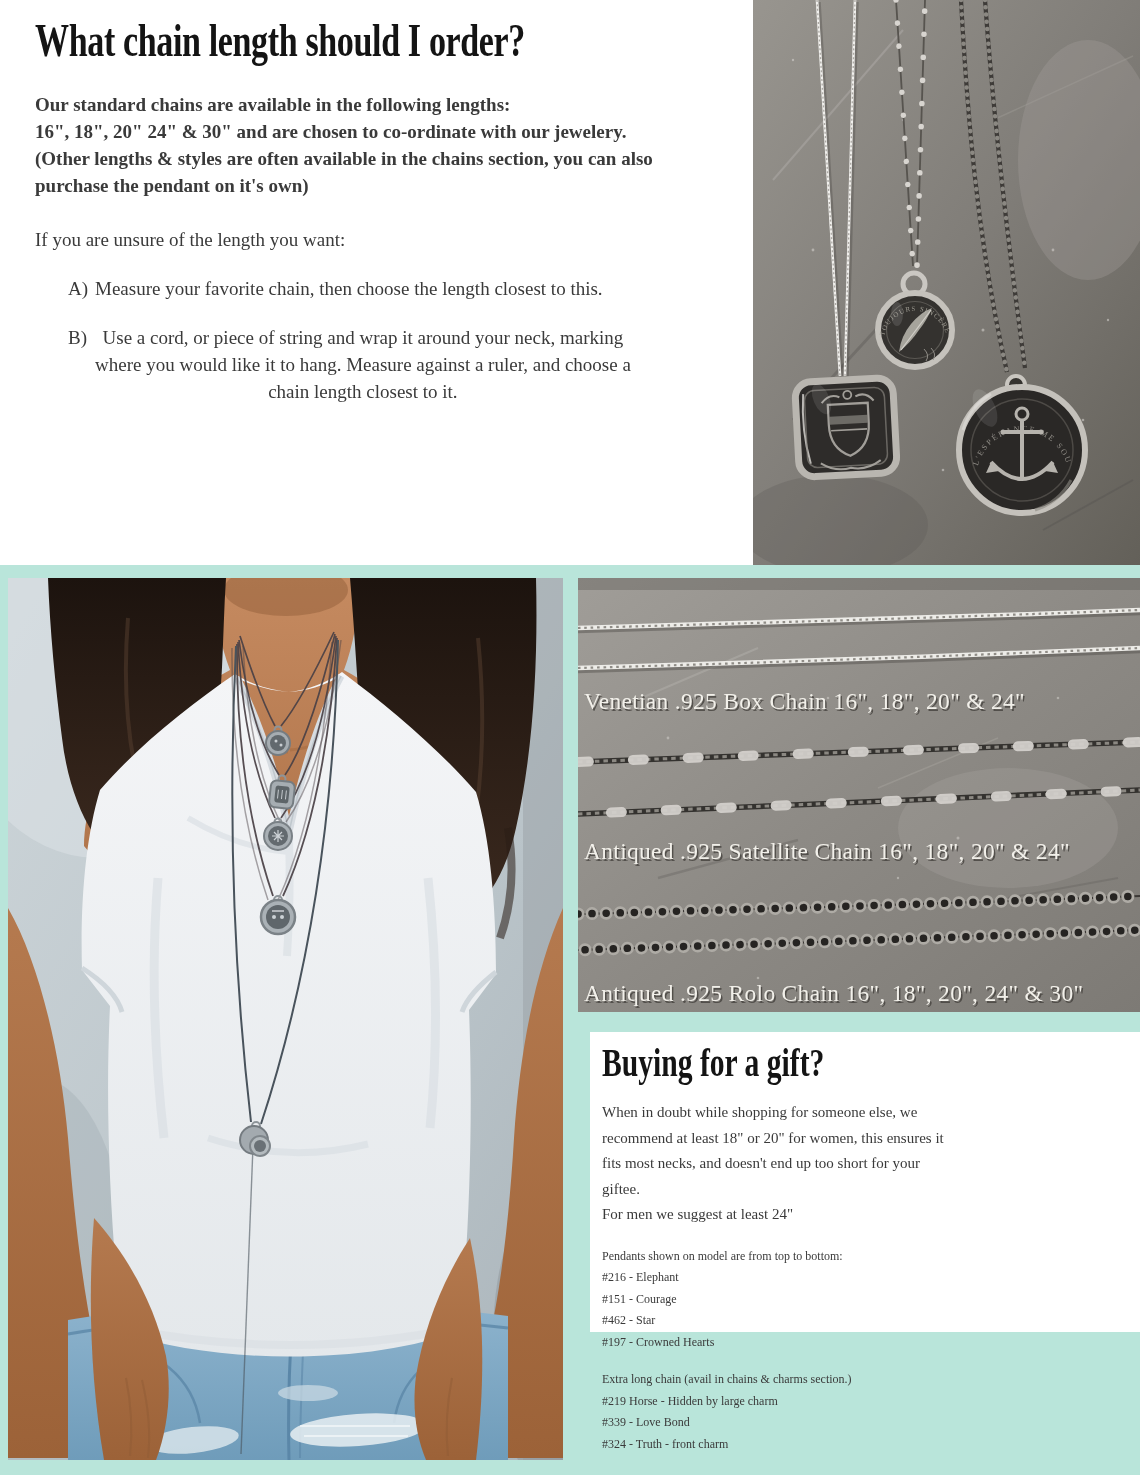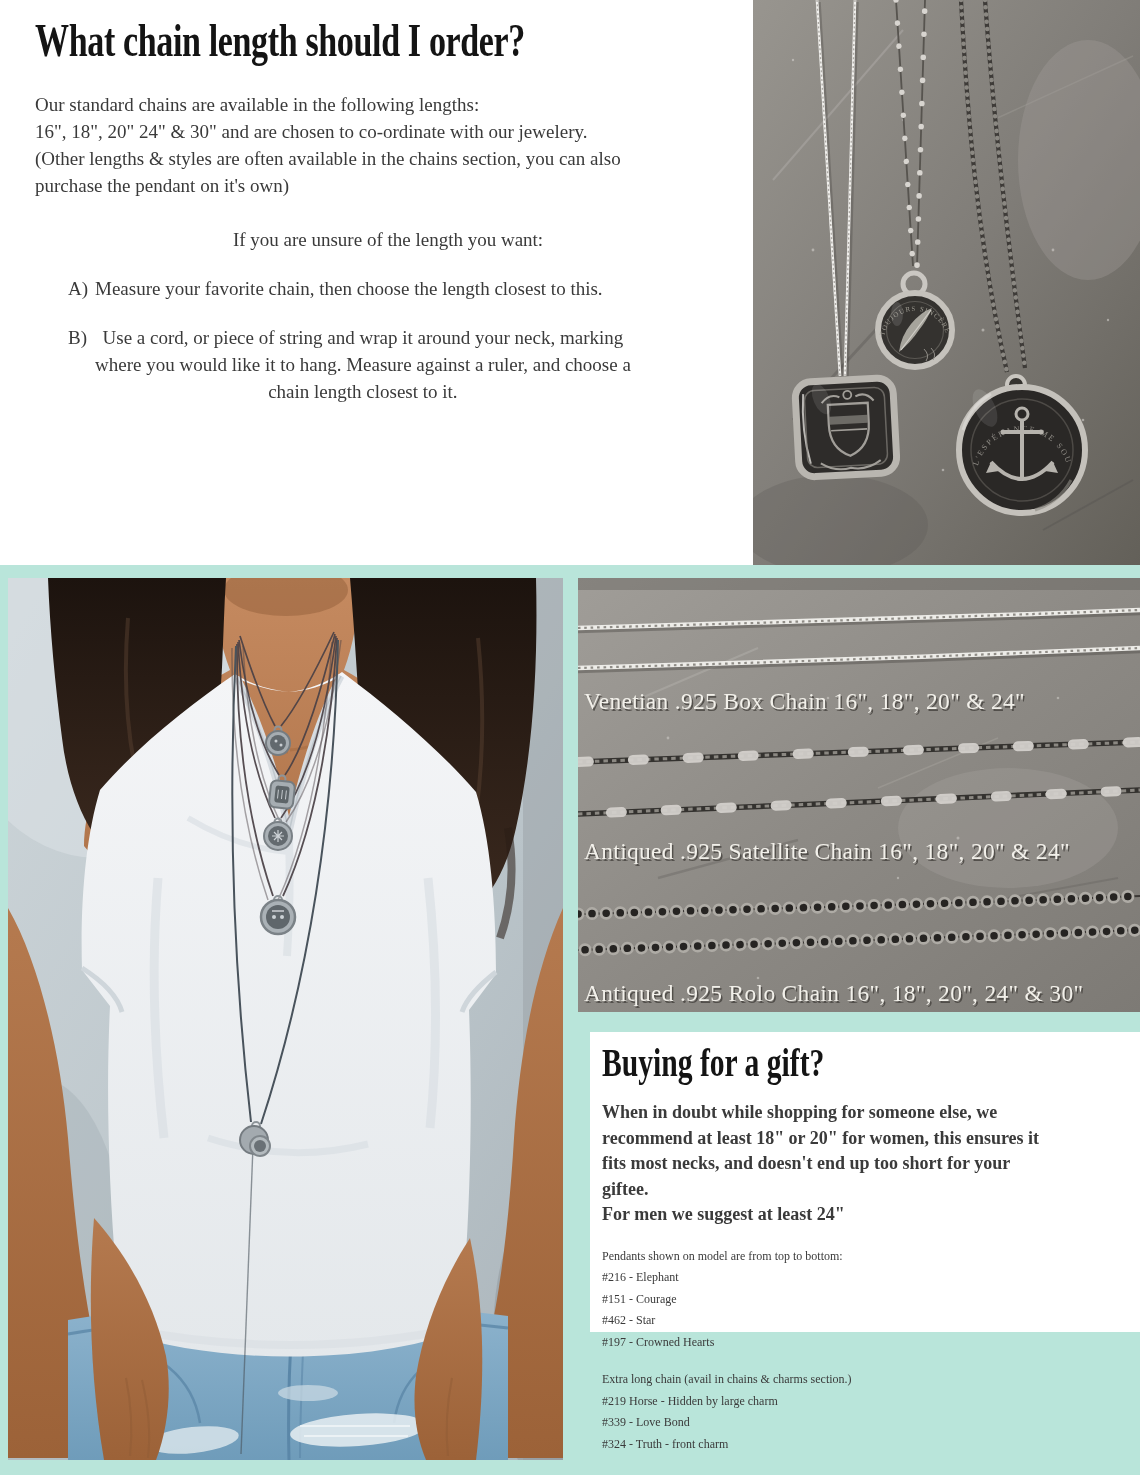--- a/index.html
+++ b/index.html
@@ -4,37 +4,37 @@
 <style>
   html,body{margin:0;padding:0;background:#ffffff;}
   .page{position:relative;width:1140px;height:1475px;overflow:hidden;background:#ec4899;
         font-family:"Liberation Serif","DejaVu Serif",serif;}
   
   .top-section{position:absolute;left:0;top:0;width:1140px;height:565px;background:#ffffff;}
   .intro{position:absolute;left:35px;top:14px;width:706px;color:#3a3a3a;}
   .intro h1{margin:0;font-size:46px;line-height:1.16;font-weight:bold;color:#141414;
             transform:scaleX(.74);transform-origin:left top;white-space:nowrap;letter-spacing:-.5px;}
   .intro p{margin:0;font-size:19px;line-height:27px;white-space:pre-line;}
-  .p1{margin-top:24px !important;}
+  .p1{margin-top:24px !important;font-weight:bold;}
   .p2{margin-top:27px !important;}
-  .p3{margin-top:27px !important;text-align:center;}
+  .p3{margin-top:27px !important;}
   .list-item{display:flex;margin:22px 0 0 33px;font-size:19px;line-height:27px;}
   .list-item .marker{flex:0 0 27px;}
   .list-item .txt{white-space:pre-line;text-align:center;}
   .photo{position:absolute;margin:0;padding:0;}
   .pendants-photo{left:753px;top:0;width:387px;height:565px;}
   
   .bottom-band{position:absolute;left:0;top:565px;width:1140px;height:910px;}
   .model-photo{left:8px;top:13px;width:555px;height:882px;}
   .chains-photo{left:578px;top:13px;width:562px;height:434px;}
   .gift-panel{position:absolute;left:590px;top:467px;width:550px;height:300px;background:#ffffff;
               box-sizing:border-box;padding:6px 10px 0 12px;color:#3a3a3a;}
   .gift-panel h2{margin:2px 0 0 0;font-size:40px;line-height:1.15;font-weight:bold;color:#141414;
                  transform:scaleX(.74);transform-origin:left top;white-space:nowrap;}
-  .gift-body{margin:14px 0 0 0;font-size:18px;line-height:25.6px;white-space:pre-line;font-weight:bold;}
+  .gift-body{margin:14px 0 0 0;font-size:15px;line-height:25.6px;white-space:pre-line;}
   .gift-small{font-size:12px;line-height:21.5px;}
   .gift-intro1{margin-top:18px;}
   .gift-intro2{margin-top:16px;}
   svg{display:block;}
   text{font-family:"Liberation Serif","DejaVu Serif",serif;}
 </style>
 </head>
 <body>
 
 <div class="page">

